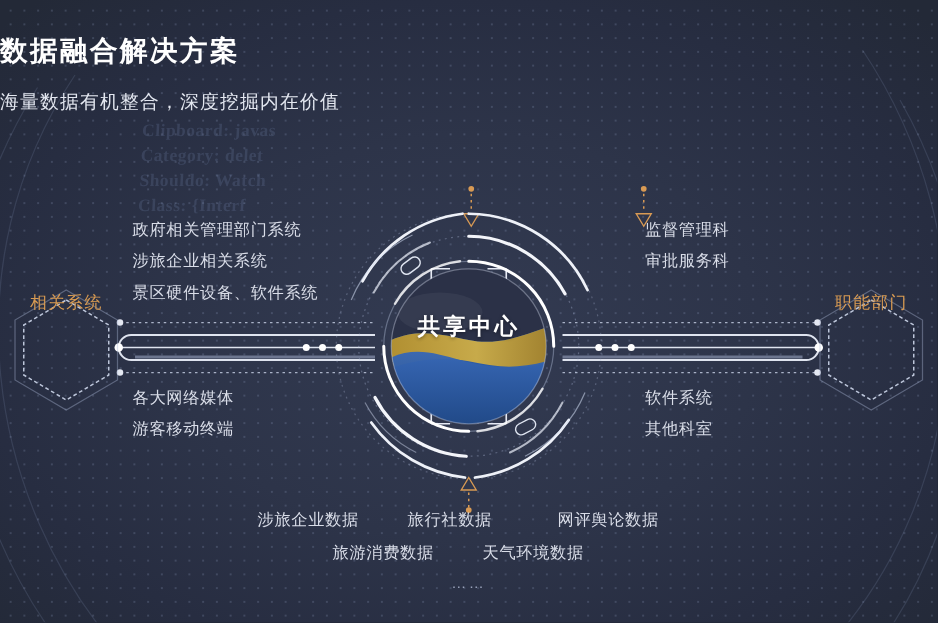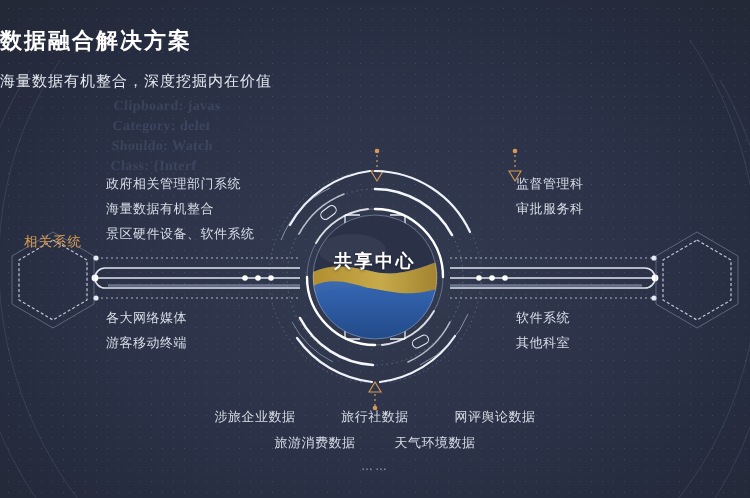--- a/index.html
+++ b/index.html
@@ -119,25 +119,26 @@
     align-items: center;
   }
   #bottom-grid .brow {
     display: flex;
     justify-content: center;
     gap: 22px;
     line-height: 26px;
   }
   #bottom-grid .bcell {
     width: 98px;
-    text-align: center;
+    text-align: left;
     font-size: 13px;
     color: #d9dde8;
     letter-spacing: 0.5px;
     white-space: nowrap;
+    font-family: Liberation Mono, monospace;
   }
   #bottom-ellipsis {
     margin-top: 3px;
     font-size: 12px;
     color: #9aa3bb;
     letter-spacing: 2px;
   }
 
   
   .hex-wrap {
@@ -349,28 +350,34 @@
       <circle cx="375" cy="408" r="2.3" fill="#d89a54"></circle>
     </g>
   </svg>
 
   <div class="hex-wrap" id="hex-left">
     <div class="hex-text">
       <span>相关</span>
       <span>系统</span>
     </div>
   </div>
+  <div class="hex-wrap" id="hex-right">
+    <div class="hex-text">
+      <span>职能</span>
+      <span>部门</span>
+    </div>
+  </div>
 
   <div id="center-text">
     <div>共享中心</div>
   </div>
 
   <div class="side-list" id="left-top">
     <div class="item">政府相关管理部门系统</div>
-    <div class="item">海量数据有机整合</div>
+    <div class="item">涉旅企业相关系统</div>
     <div class="item">景区硬件设备、软件系统</div>
   </div>
   <div class="side-list" id="left-bot">
     <div class="item">各大网络媒体</div>
     <div class="item">游客移动终端</div>
   </div>
 
   <div class="side-list" id="right-top">
     <div class="item">监督管理科</div>
     <div class="item">审批服务科</div>

